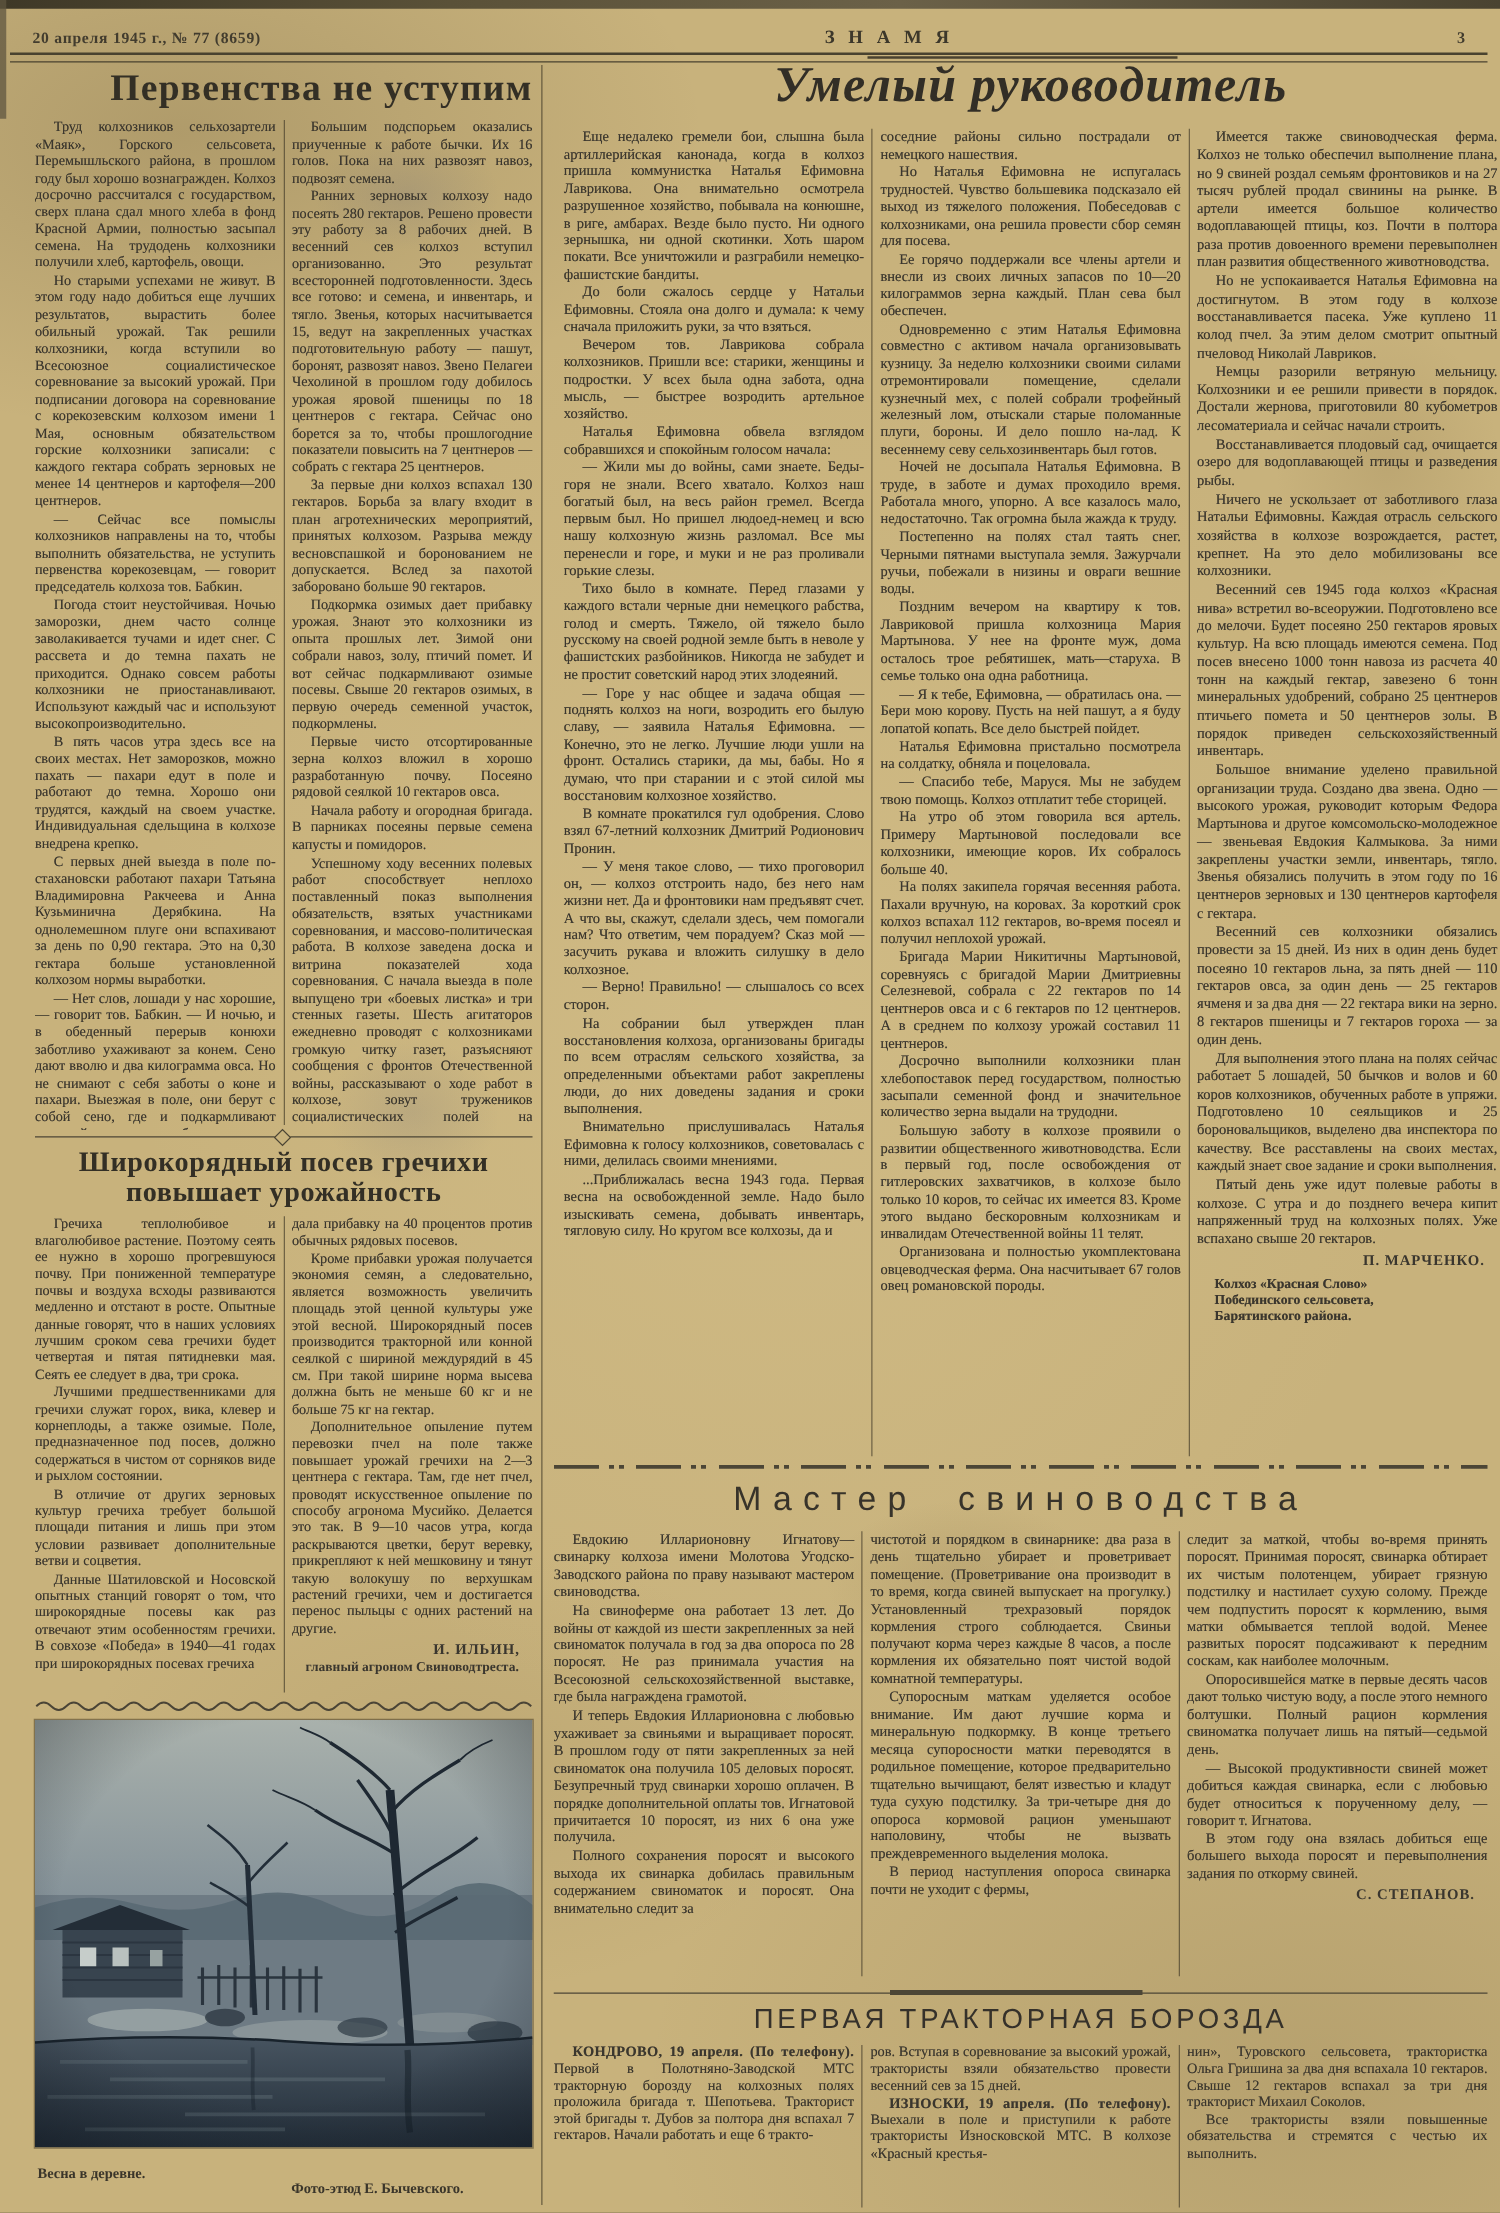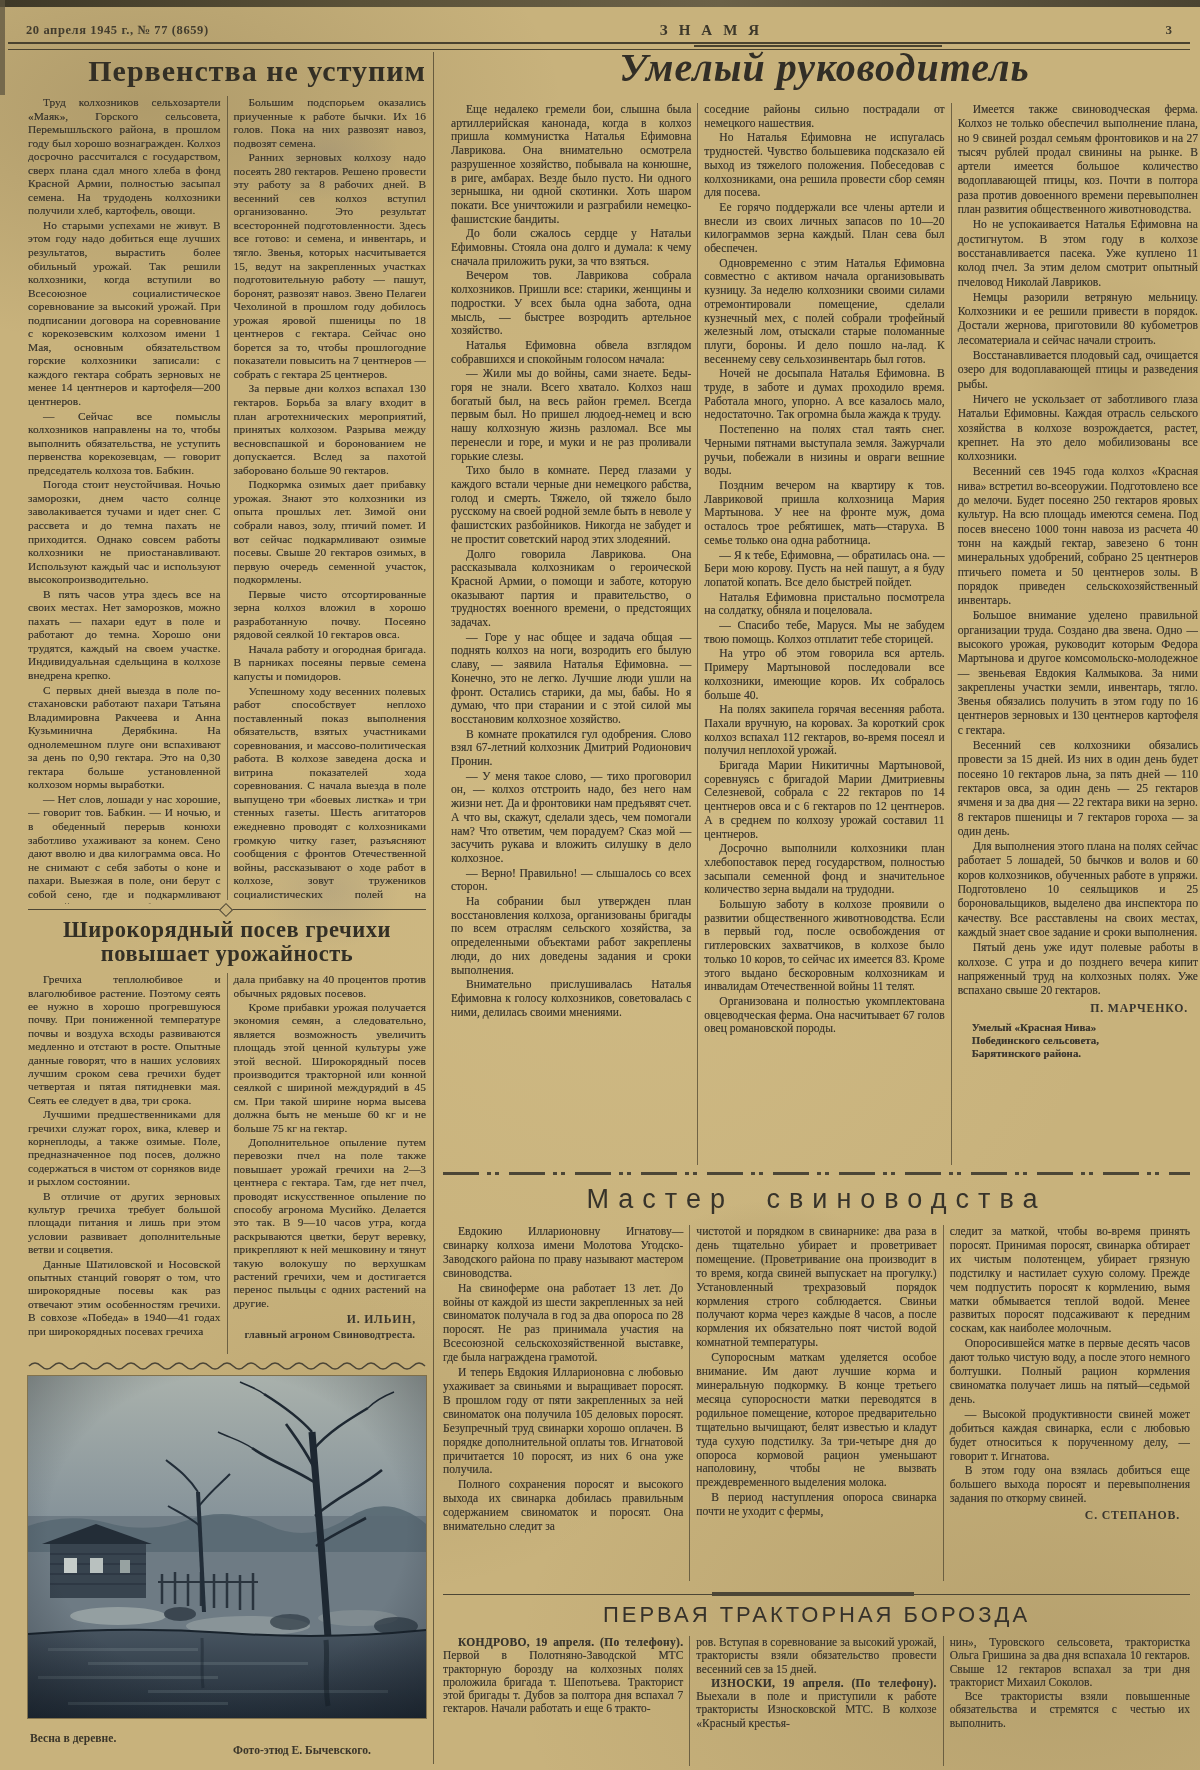--- a/index.html
+++ b/index.html
@@ -245,27 +245,27 @@
     <div class="umely-title">Умелый руководитель</div>
     <div class="cols" style="height:1062px;margin-top:12px;">
       <div class="col">
         <div>
             <p>Еще недалеко гремели бои, слышна была артиллерийская канонада, когда в колхоз пришла коммунистка Наталья Ефимовна Лаврикова. Она внимательно осмотрела разрушенное хозяйство, побывала на конюшне, в риге, амбарах. Везде было пусто. Ни одного зернышка, ни одной скотинки. Хоть шаром покати. Все уничтожили и разграбили немецко-фашистские бандиты.</p>
             <p>До боли сжалось сердце у Натальи Ефимовны. Стояла она долго и думала: к чему сначала приложить руки, за что взяться.</p>
             <p>Вечером тов. Лаврикова собрала колхозников. Пришли все: старики, женщины и подростки. У всех была одна забота, одна мысль, — быстрее возродить артельное хозяйство.</p>
             <p>Наталья Ефимовна обвела взглядом собравшихся и спокойным голосом начала:</p>
             <p>— Жили мы до войны, сами знаете. Беды-горя не знали. Всего хватало. Колхоз наш богатый был, на весь район гремел. Всегда первым был. Но пришел людоед-немец и всю нашу колхозную жизнь разломал. Все мы перенесли и горе, и муки и не раз проливали горькие слезы.</p>
             <p>Тихо было в комнате. Перед глазами у каждого встали черные дни немецкого рабства, голод и смерть. Тяжело, ой тяжело было русскому на своей родной земле быть в неволе у фашистских разбойников. Никогда не забудет и не простит советский народ этих злодеяний.</p>
-            <p>Долго говорила Лаврикова. Она рассказывала колхозникам о героической Красной Армии, о помощи и заботе, которую оказывают партия и правительство, о трудностях военного времени, о предстоящих задачах.</p>
             <p>— Горе у нас общее и задача общая — поднять колхоз на ноги, возродить его былую славу, — заявила Наталья Ефимовна. — Конечно, это не легко. Лучшие люди ушли на фронт. Остались старики, да мы, бабы. Но я думаю, что при старании и с этой силой мы восстановим колхозное хозяйство.</p>
             <p>В комнате прокатился гул одобрения. Слово взял 67-летний колхозник Дмитрий Родионович Пронин.</p>
             <p>— У меня такое слово, — тихо проговорил он, — колхоз отстроить надо, без него нам жизни нет. Да и фронтовики нам предъявят счет. А что вы, скажут, сделали здесь, чем помогали нам? Что ответим, чем порадуем? Сказ мой — засучить рукава и вложить силушку в дело колхозное.</p>
             <p>— Верно! Правильно! — слышалось со всех сторон.</p>
             <p>На собрании был утвержден план восстановления колхоза, организованы бригады по всем отраслям сельского хозяйства, за определенными объектами работ закреплены люди, до них доведены задания и сроки выполнения.</p>
             <p>Внимательно прислушивалась Наталья Ефимовна к голосу колхозников, советовалась с ними, делилась своими мнениями.</p>
+            <p>...Приближалась весна 1943 года. Первая весна на освобожденной земле. Надо было изыскивать семена, добывать инвентарь, тягловую силу. Но кругом все колхозы, да и</p>
           </div>
       </div>
       <div class="vr"></div>
       <div class="col">
         <div>
             <p class="cont">соседние районы сильно пострадали от немецкого нашествия.</p>
             <p>Но Наталья Ефимовна не испугалась трудностей. Чувство большевика подсказало ей выход из тяжелого положения. Побеседовав с колхозниками, она решила провести сбор семян для посева.</p>
             <p>Ее горячо поддержали все члены артели и внесли из своих личных запасов по 10—20 килограммов зерна каждый. План сева был обеспечен.</p>
             <p>Одновременно с этим Наталья Ефимовна совместно с активом начала организовывать кузницу. За неделю колхозники своими силами отремонтировали помещение, сделали кузнечный мех, с полей собрали трофейный железный лом, отыскали старые поломанные плуги, бороны. И дело пошло на-лад. К весеннему севу сельхозинвентарь был готов.</p>
             <p>Ночей не досыпала Наталья Ефимовна. В труде, в заботе и думах проходило время. Работала много, упорно. А все казалось мало, недостаточно. Так огромна была жажда к труду.</p>
@@ -291,21 +291,21 @@
             <p>Восстанавливается плодовый сад, очищается озеро для водоплавающей птицы и разведения рыбы.</p>
             <p>Ничего не ускользает от заботливого глаза Натальи Ефимовны. Каждая отрасль сельского хозяйства в колхозе возрождается, растет, крепнет. На это дело мобилизованы все колхозники.</p>
             <p>Весенний сев 1945 года колхоз «Красная нива» встретил во-всеоружии. Подготовлено все до мелочи. Будет посеяно 250 гектаров яровых культур. На всю площадь имеются семена. Под посев внесено 1000 тонн навоза из расчета 40 тонн на каждый гектар, завезено 6 тонн минеральных удобрений, собрано 25 центнеров птичьего помета и 50 центнеров золы. В порядок приведен сельскохозяйственный инвентарь.</p>
             <p>Большое внимание уделено правильной организации труда. Создано два звена. Одно — высокого урожая, руководит которым Федора Мартынова и другое комсомольско-молодежное — звеньевая Евдокия Калмыкова. За ними закреплены участки земли, инвентарь, тягло. Звенья обязались получить в этом году по 16 центнеров зерновых и 130 центнеров картофеля с гектара.</p>
             <p>Весенний сев колхозники обязались провести за 15 дней. Из них в один день будет посеяно 10 гектаров льна, за пять дней — 110 гектаров овса, за один день — 25 гектаров ячменя и за два дня — 22 гектара вики на зерно. 8 гектаров пшеницы и 7 гектаров гороха — за один день.</p>
             <p>Для выполнения этого плана на полях сейчас работает 5 лошадей, 50 бычков и волов и 60 коров колхозников, обученных работе в упряжи. Подготовлено 10 сеяльщиков и 25 бороновальщиков, выделено два инспектора по качеству. Все расставлены на своих местах, каждый знает свое задание и сроки выполнения.</p>
             <p>Пятый день уже идут полевые работы в колхозе. С утра и до позднего вечера кипит напряженный труд на колхозных полях. Уже вспахано свыше 20 гектаров.</p>
           </div>
         <div class="sig">П. МАРЧЕНКО.</div>
         <div class="colophon">
-            <p>Умелый «Красная Нива»</p>
+            <p>Колхоз «Красная Слово»</p>
             <p>Побединского сельсовета,</p>
             <p>Барятинского района.</p>
           </div>
       </div>
     </div>
   </div>
 
   <div class="divider-dashdot"></div>
 
   <div class="sec sec-master">

